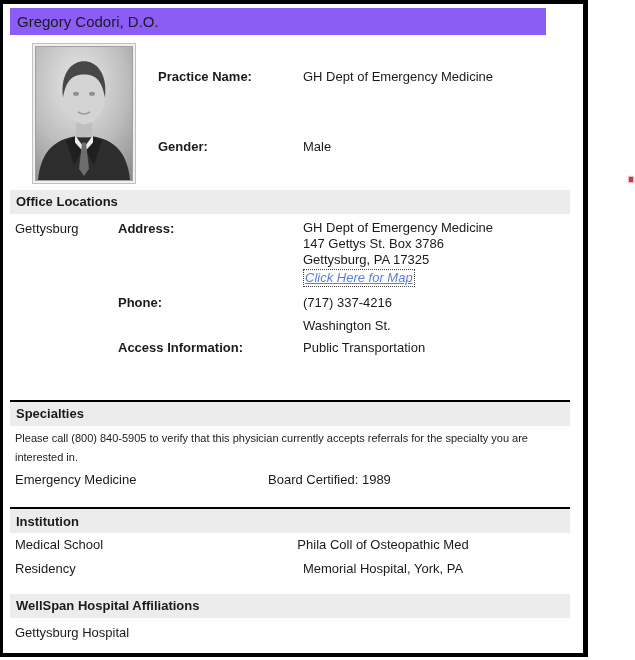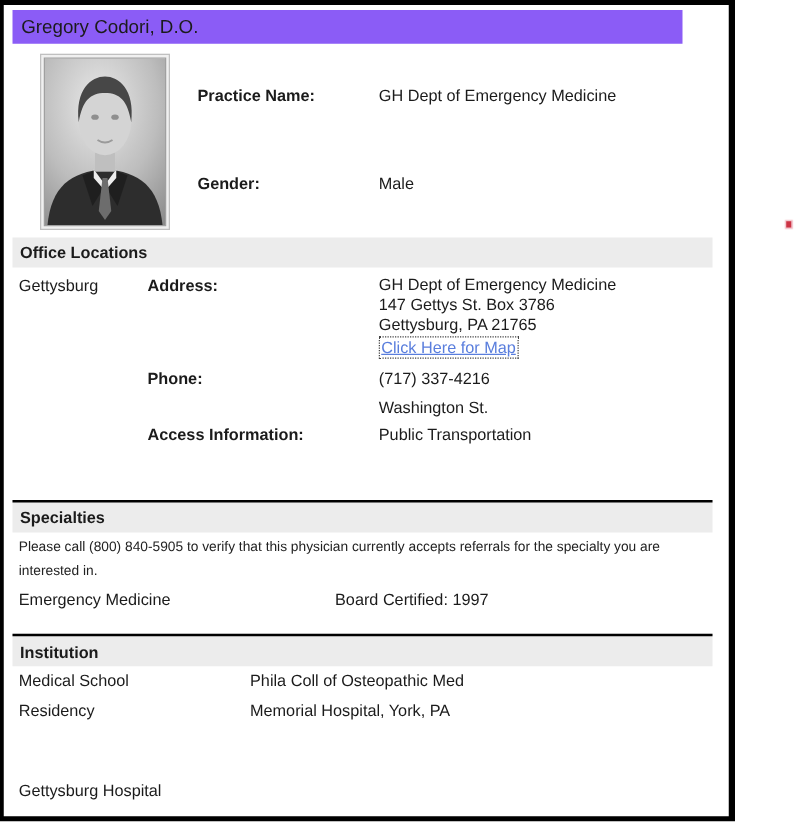--- a/index.html
+++ b/index.html
@@ -64,20 +64,21 @@
   .map-link {
     display: inline-block;
     color: #5a7edd;
     text-decoration: underline;
     border: 1px dotted #444;
     padding: 0 1px;
     font-size: 13px;
     cursor: pointer;
     margin-top: 1px;
     white-space: nowrap;
+    font-style: italic;
   }
 
   .note {
     left: 15px; top: 429px; width: 552px;
     font-size: 11px; line-height: 19px;
     color: #222;
   }
 
   .edu-bar {
     left: 10px; top: 507px; width: 560px; height: 26px;
@@ -86,21 +87,21 @@
     box-sizing: border-box;
     display: flex;
     justify-content: space-between;
     align-items: center;
     padding: 0 6px;
     font-size: 13px; font-weight: bold;
   }
 
   .right-col {
     left: 200px; width: 366px;
-    text-align: left;
+    text-align: center;
     font-size: 13px;
     white-space: nowrap;
   }
 
   .red-mark {
     left: 629px; top: 177px; width: 4px; height: 5px;
     background: #cc3344;
     box-shadow: 0 0 1px 1px #f0bcc4;
   }
 </style>
@@ -146,44 +147,45 @@
   <div class="abs lbl" style="left:158px; top:139px;">Gender:</div>
   <div class="abs val" style="left:303px; top:139px;">Male</div>
 
   <div class="abs bar" style="top:190px;">Office Locations</div>
 
   <div class="abs val" style="left:15px; top:221px;">Gettysburg</div>
   <div class="abs lbl" style="left:118px; top:221px;">Address:</div>
   <div class="abs stack" style="left:303px; top:220px;">
     <div>GH Dept of Emergency Medicine</div>
     <div>147 Gettys St. Box 3786</div>
-    <div>Gettysburg, PA 21765</div>
+    <div>Gettysburg, PA 17325</div>
     <a class="map-link">Click Here for Map</a>
   </div>
 
   <div class="abs lbl" style="left:118px; top:295px;">Phone:</div>
   <div class="abs val" style="left:303px; top:295px;">(717) 337-4216</div>
 
   <div class="abs val" style="left:303px; top:318px;">Washington St.</div>
 
   <div class="abs lbl" style="left:118px; top:340px;">Access Information:</div>
   <div class="abs stack" style="left:303px; top:340px;">
     <div>Public Transportation</div>
   </div>
 
   <div class="abs bar bordered" style="top:400px;">Specialties</div>
   <div class="abs note">Please call (800) 840-5905 to verify that this physician currently accepts referrals for the specialty you are interested in.</div>
   <div class="abs val" style="left:15px; top:472px;">Emergency Medicine</div>
-  <div class="abs val" style="left:268px; top:472px;">Board Certified: 1997</div>
+  <div class="abs val" style="left:268px; top:472px;">Board Certified: 1989</div>
 
   <div class="abs edu-bar">
     <span>Institution</span>
   </div>
   <div class="abs val" style="left:15px; top:537px;">Medical School</div>
   <div class="abs right-col" style="top:537px;">Phila Coll of Osteopathic Med</div>
   <div class="abs val" style="left:15px; top:561px;">Residency</div>
   <div class="abs right-col" style="top:561px;">Memorial Hospital, York, PA</div>
 
+  <div class="abs bar" style="top:594px;">WellSpan Hospital Affiliations</div>
   <div class="abs val" style="left:15px; top:625px;">Gettysburg Hospital</div>
 
   <div class="abs red-mark"></div>
 
 </div>
 
 </body></html>

